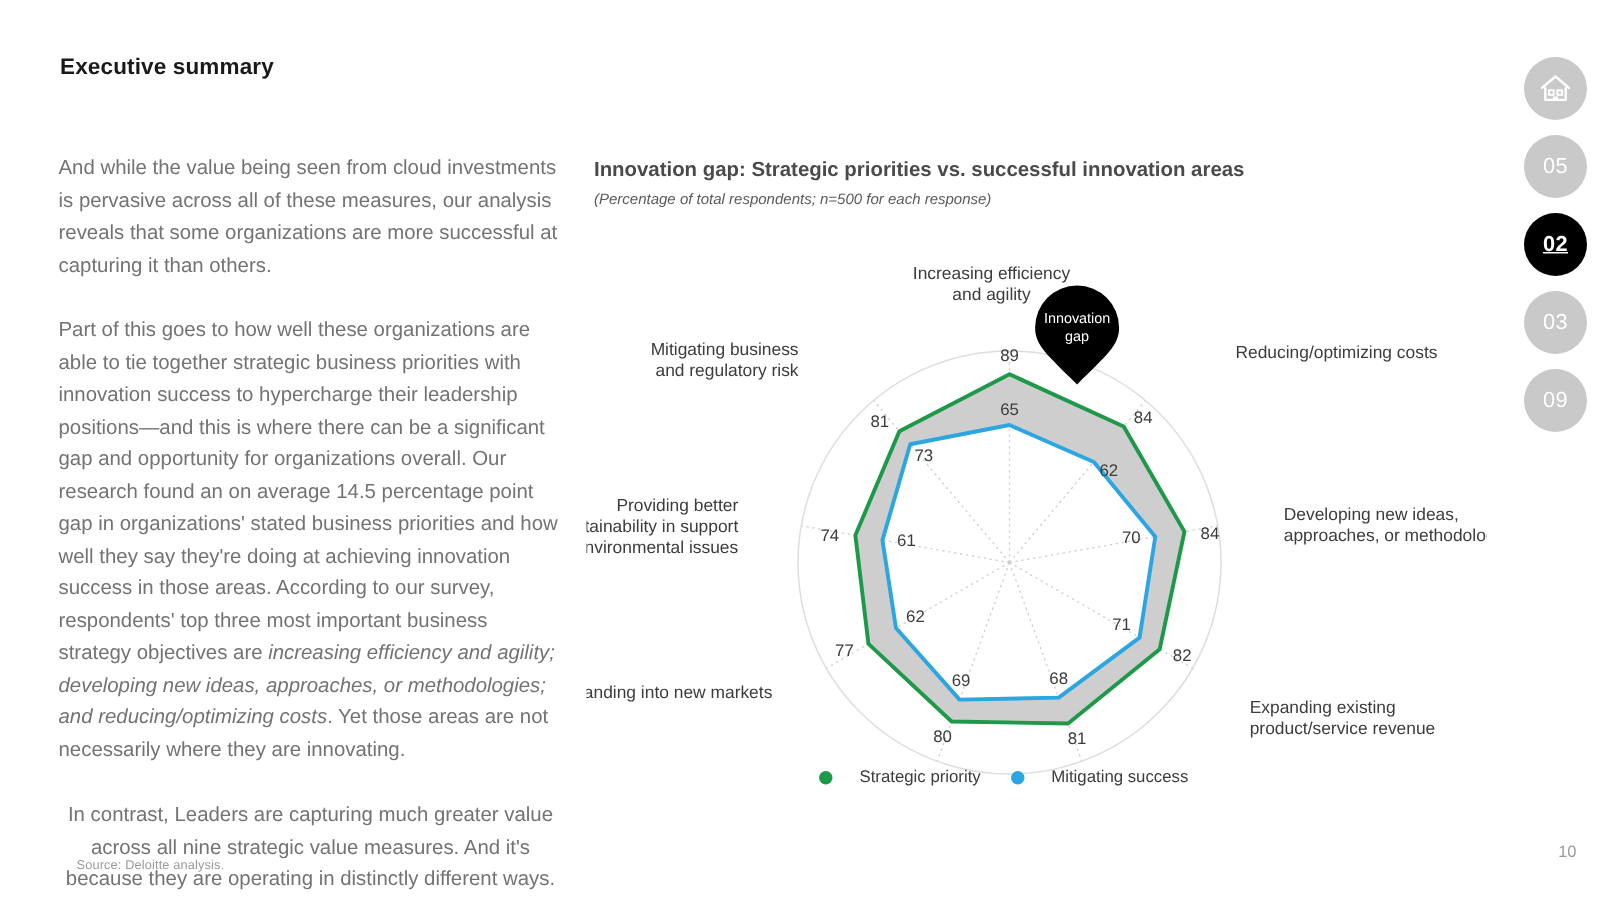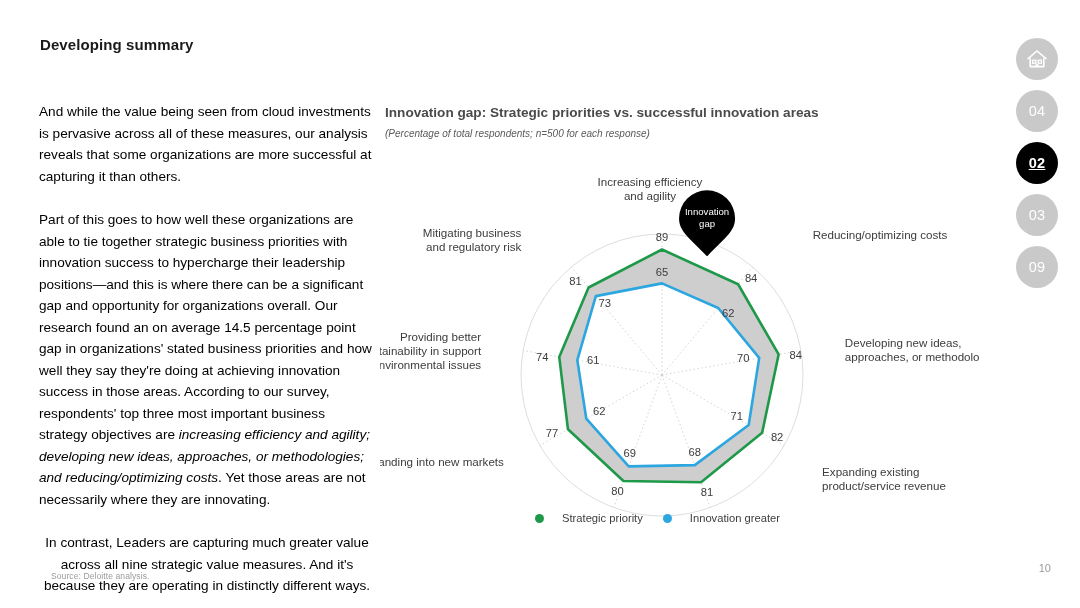--- a/index.html
+++ b/index.html
@@ -20,32 +20,32 @@
     letter-spacing:.1px;
   }
 
   
   .body-col{
     position:absolute;left:39px;top:101px;width:336px;
   }
   .body-col p{
     margin:0 0 22px 0;
     font-size:13.6px;line-height:21.5px;
-    color:#000000;font-weight:400;
+    color:#737373;font-weight:400;
   }
   .body-col p:last-child{margin-bottom:0;text-align:center;}
   .ital{font-style:italic;}
 
   .source-note{
     position:absolute;left:51px;top:571px;
     font-size:8.5px;color:#9a9a9a;letter-spacing:.1px;text-align:center;
   }
 
   
-  .chart-wrap{position:absolute;left:385px;top:104px;width:600px;height:430px;}
+  .chart-wrap{position:absolute;left:396px;top:104px;width:600px;height:430px;}
   .chart-title{
     font-size:13.6px;font-weight:bold;color:#4a4a4a;
     margin:0;line-height:18px;
   }
   .chart-sub{
     font-size:10px;font-style:italic;color:#5a5a5a;
     margin:4px 0 0 0;line-height:16px;
   }
   .radar-host{position:absolute;left:-5px;top:42px;width:600px;height:400px;}
   .radar-host svg{display:block;}
@@ -87,21 +87,21 @@
   .watermark .wm-mark{
     position:absolute;left:2px;top:10px;
     width:40px;height:24px;
   }
 </style>
 </head>
 <body>
 
 <div class="page">
 
-  <div class="page-title">Developing summary</div>
+  <div class="page-title">Executive summary</div>
 
   <div class="body-col">
     <p>And while the value being seen from cloud investments is pervasive across all of these measures, our analysis reveals that some organizations are more successful at capturing it than others.</p>
     <p><span>Part of this goes to how well these organizations are able to tie together strategic business priorities with innovation success to hypercharge their leadership positions—and this is where there can be a significant gap and opportunity for organizations overall. Our research found an on average 14.5 percentage point gap in organizations' stated business priorities and how well they say they're doing at achieving innovation success in those areas. According to our survey, respondents' top three most important business strategy objectives are </span><span class="ital">increasing efficiency and agility; developing new ideas, approaches, or methodologies; and reducing/optimizing costs</span><span>. Yet those areas are not necessarily where they are innovating.</span></p>
     <p>In contrast, Leaders are capturing much greater value across all nine strategic value measures. And it's because they are operating in distinctly different ways.</p>
   </div>
 
   <div class="source-note">Source: Deloitte analysis.</div>
 
 
@@ -158,35 +158,35 @@
         </svg>
     </div>
 
     <div class="legend">
       <span class="item">
         <i class="dot" id="lg-dot-0" style="background: rgb(30, 153, 73);"></i>
         <span>Strategic priority</span>
       </span>
       <span class="item">
         <i class="dot" id="lg-dot-1" style="background: rgb(43, 166, 224);"></i>
-        <span>Innovation greater</span>
+        <span>Mitigating success</span>
       </span>
     </div>
   </div>
 
   <div class="rail">
     <div class="nav-dot">
       <svg width="22" height="20" viewBox="0 0 22 20">
         <path d="M11 2 L20 9.6 M11 2 L2 9.6" fill="none" stroke="#ffffff" stroke-width="1.6" stroke-linecap="round"></path>
         <path d="M4.2 9.2 V17.6 H17.8 V9.2" fill="none" stroke="#ffffff" stroke-width="1.6" stroke-linejoin="round"></path>
         <rect x="6.6" y="11.2" width="3.2" height="3" fill="none" stroke="#ffffff" stroke-width="1.3"></rect>
         <rect x="12.2" y="11.2" width="3.2" height="3" fill="none" stroke="#ffffff" stroke-width="1.3"></rect>
         <rect x="9.3" y="15.3" width="3.4" height="2.3" fill="#ffffff"></rect>
       </svg>
     </div>
-    <div class="nav-dot">04</div>
+    <div class="nav-dot">05</div>
     <div class="nav-dot active">02</div>
     <div class="nav-dot">03</div>
     <div class="nav-dot">09</div>
   </div>
 
   <div class="page-num">10</div>
 </div>
 
 </body></html>

